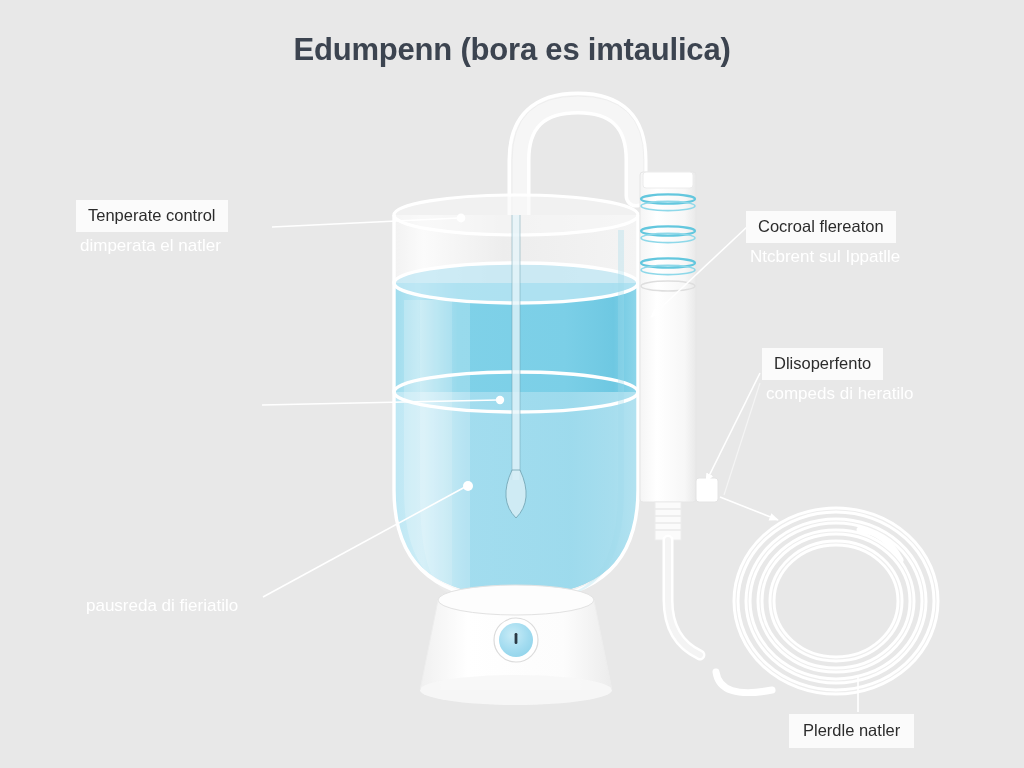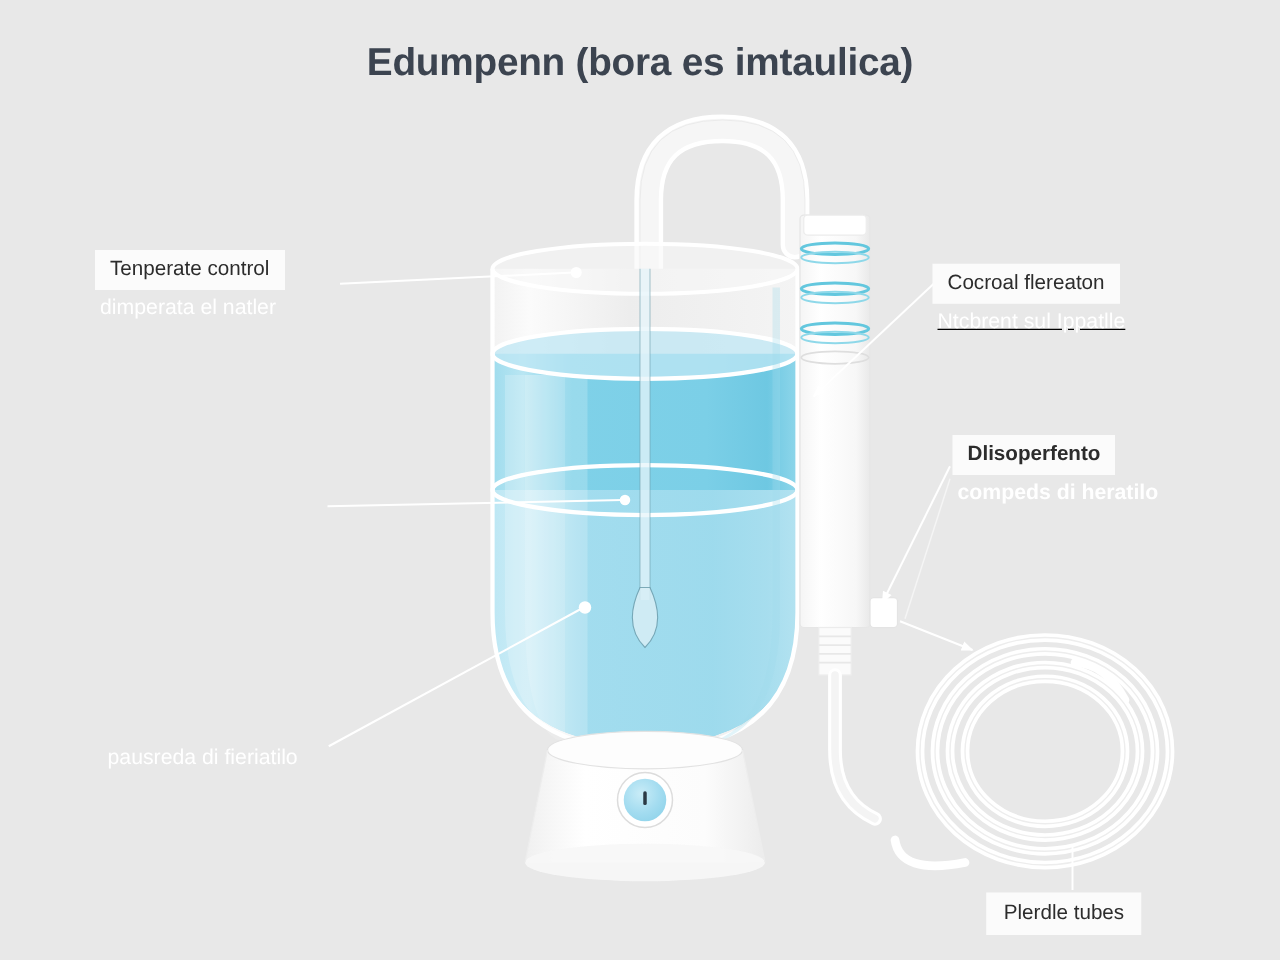--- a/index.html
+++ b/index.html
@@ -245,27 +245,27 @@
   <div class="callout" style="left:76px; top:200px;">
     <span class="chip">Tenperate control</span>
     <span class="sub">dimperata el natler</span>
   </div>
 
 
   <div class="callout" style="left:82px; top:592px;">
     <span class="sub">pausreda di fieriatilo</span>
   </div>
 
-  <div class="callout" style="left:746px; top:211px;text-decoration:underline;">
+  <div class="callout" style="left:746px; top:211px;">
     <span class="chip">Cocroal flereaton</span>
     <span class="sub">Ntcbrent sul Ippatlle</span>
   </div>
 
-  <div class="callout" style="left:762px; top:348px;font-weight:bold;">
+  <div class="callout" style="left:762px; top:348px;">
     <span class="chip">Dlisoperfento</span>
     <span class="sub">compeds di heratilo</span>
   </div>
 
   <div class="callout plain" style="left:789px; top:714px;">
-    <span class="chip">Plerdle tubes</span>
+    <span class="chip">Plerdle natler</span>
   </div>
 
 </div>
 
 </body></html>

